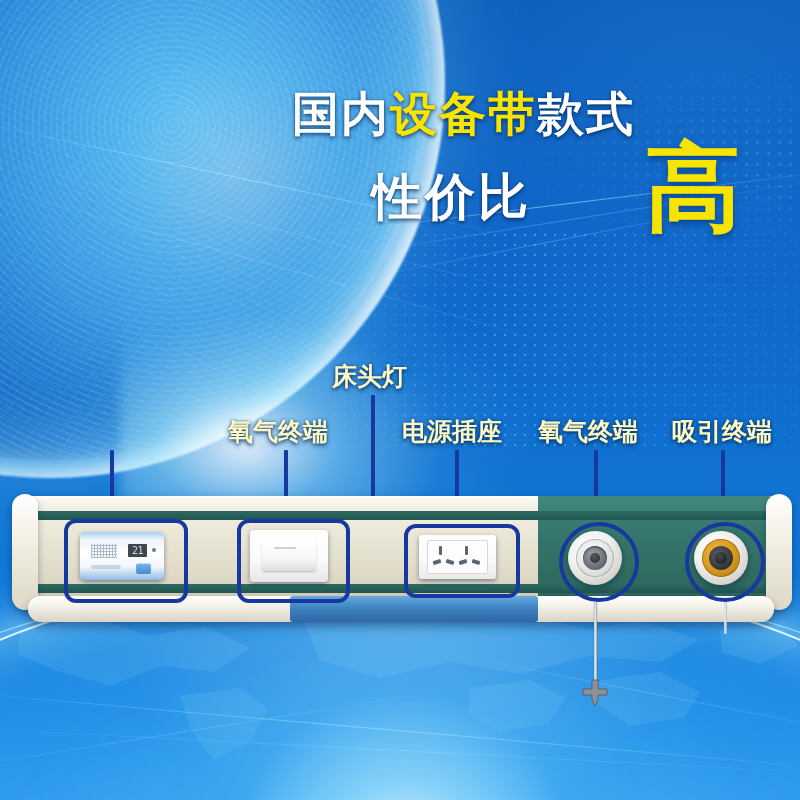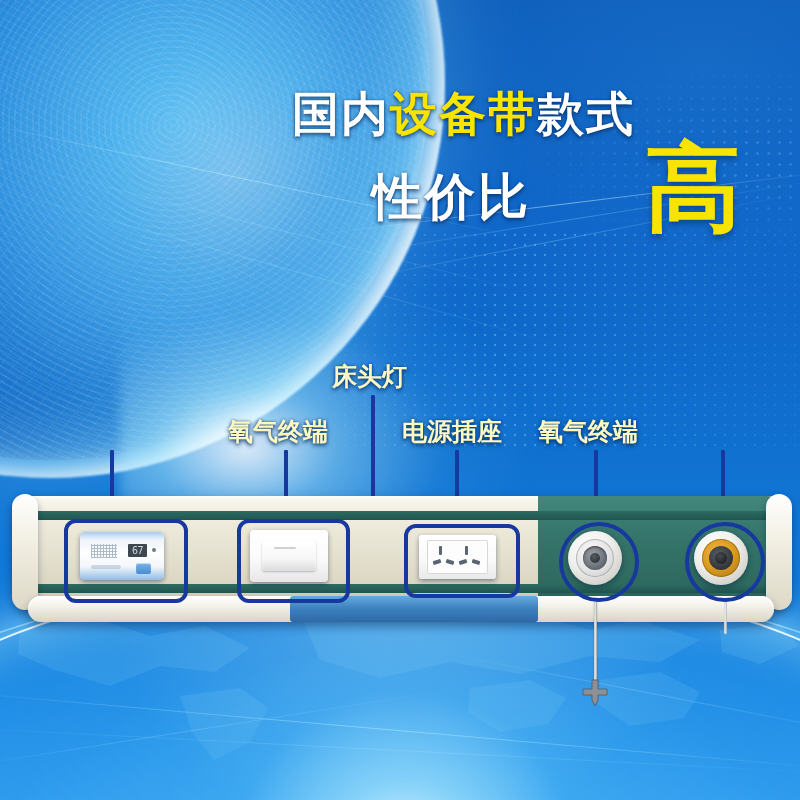--- a/index.html
+++ b/index.html
@@ -228,20 +228,21 @@
   <div class="headline">
     <div class="hl-row1"><span class="w">国内</span><span class="y">设备带</span><span class="w">款式</span></div>
     <div class="hl-row2 w">性价比</div>
     <div class="hl-big">高</div>
   </div>
 
   <div class="callout" style="left:228px;top:415px;">氧气终端</div>
   <div class="callout" style="left:332px;top:360px;">床头灯</div>
   <div class="callout" style="left:402px;top:415px;">电源插座</div>
   <div class="callout" style="left:538px;top:415px;">氧气终端</div>
+  <div class="callout" style="left:672px;top:415px;">吸引终端</div>
 
   <div class="leader" style="left:110px;top:450px;height:78px;"></div>
   <div class="leader" style="left:284px;top:450px;height:82px;"></div>
   <div class="leader" style="left:371px;top:395px;height:215px;"></div>
   <div class="leader" style="left:455px;top:450px;height:86px;"></div>
   <div class="leader" style="left:594px;top:450px;height:84px;"></div>
   <div class="leader" style="left:721px;top:450px;height:84px;"></div>
 
   <div class="panel-wrap">
     <div class="panel-body">
@@ -250,21 +251,21 @@
       <div class="stripe bot"></div>
     </div>
     <div class="endcap l"></div>
     <div class="endcap r"></div>
     <div class="rail"></div>
     <div class="rail-dark"></div>
   </div>
 
   <div class="intercom">
     <div class="ic-grille"></div>
-    <div class="ic-display">67</div>
+    <div class="ic-display">21</div>
     <div class="ic-led"></div>
     <div class="ic-btn"></div>
     <div class="ic-slot"></div>
   </div>
 
   <div class="lightswitch">
     <div class="ls-rocker"></div>
     <div class="ls-line"></div>
   </div>
 

